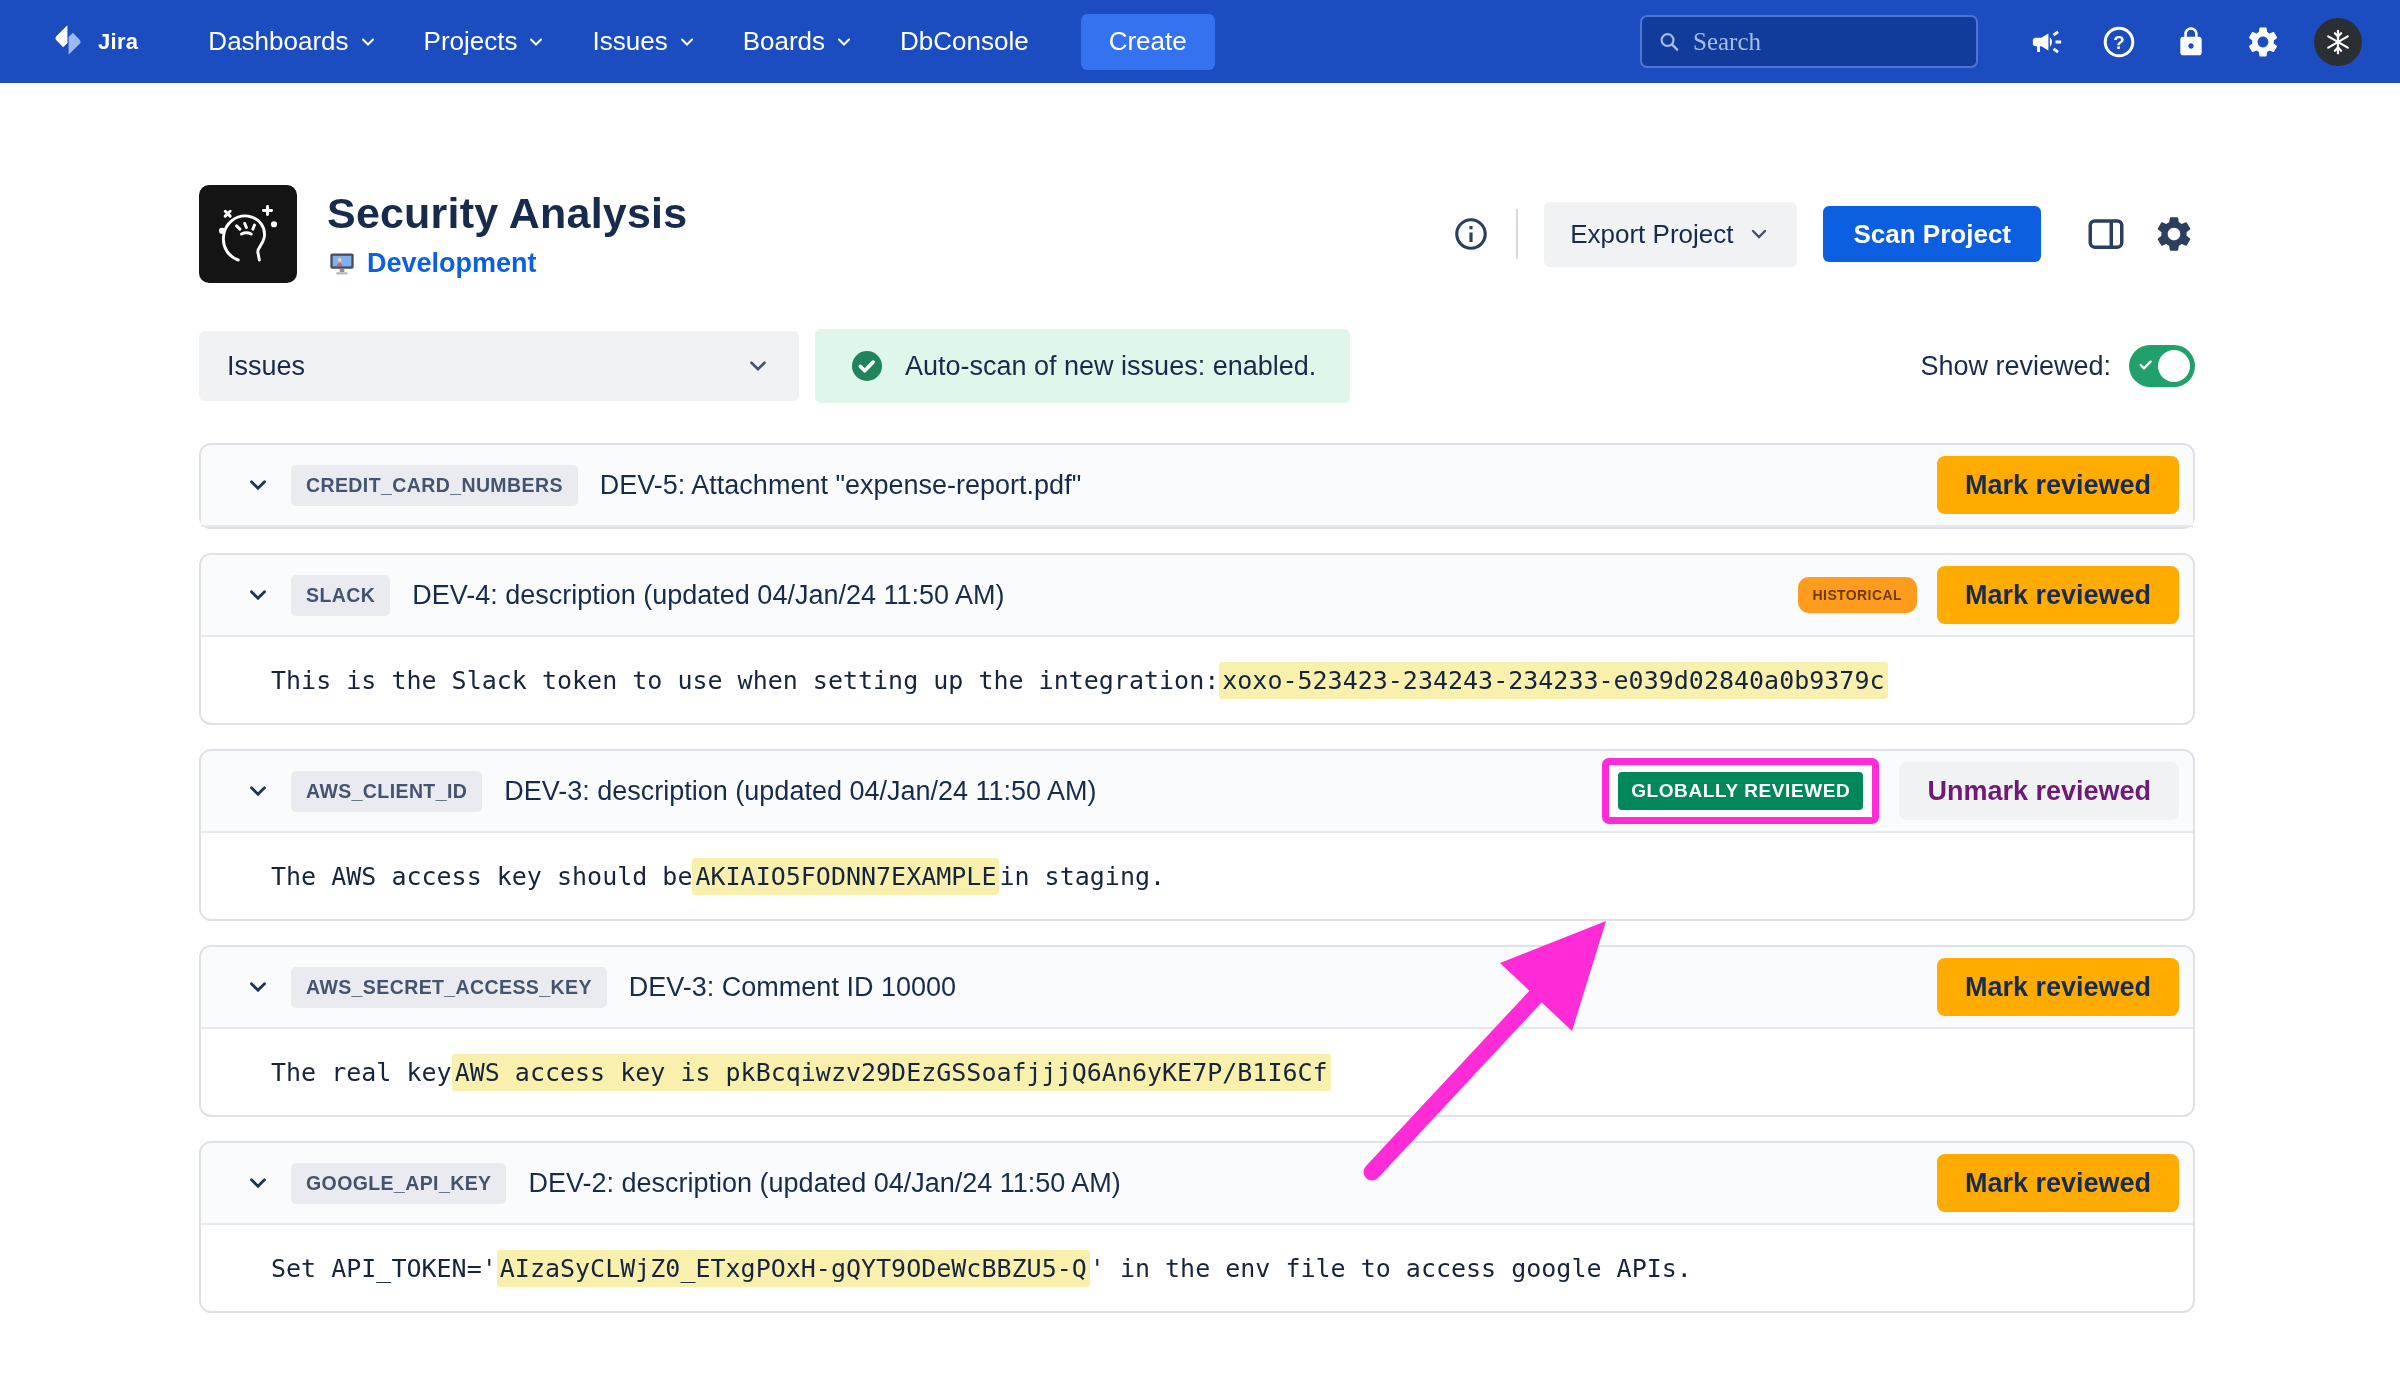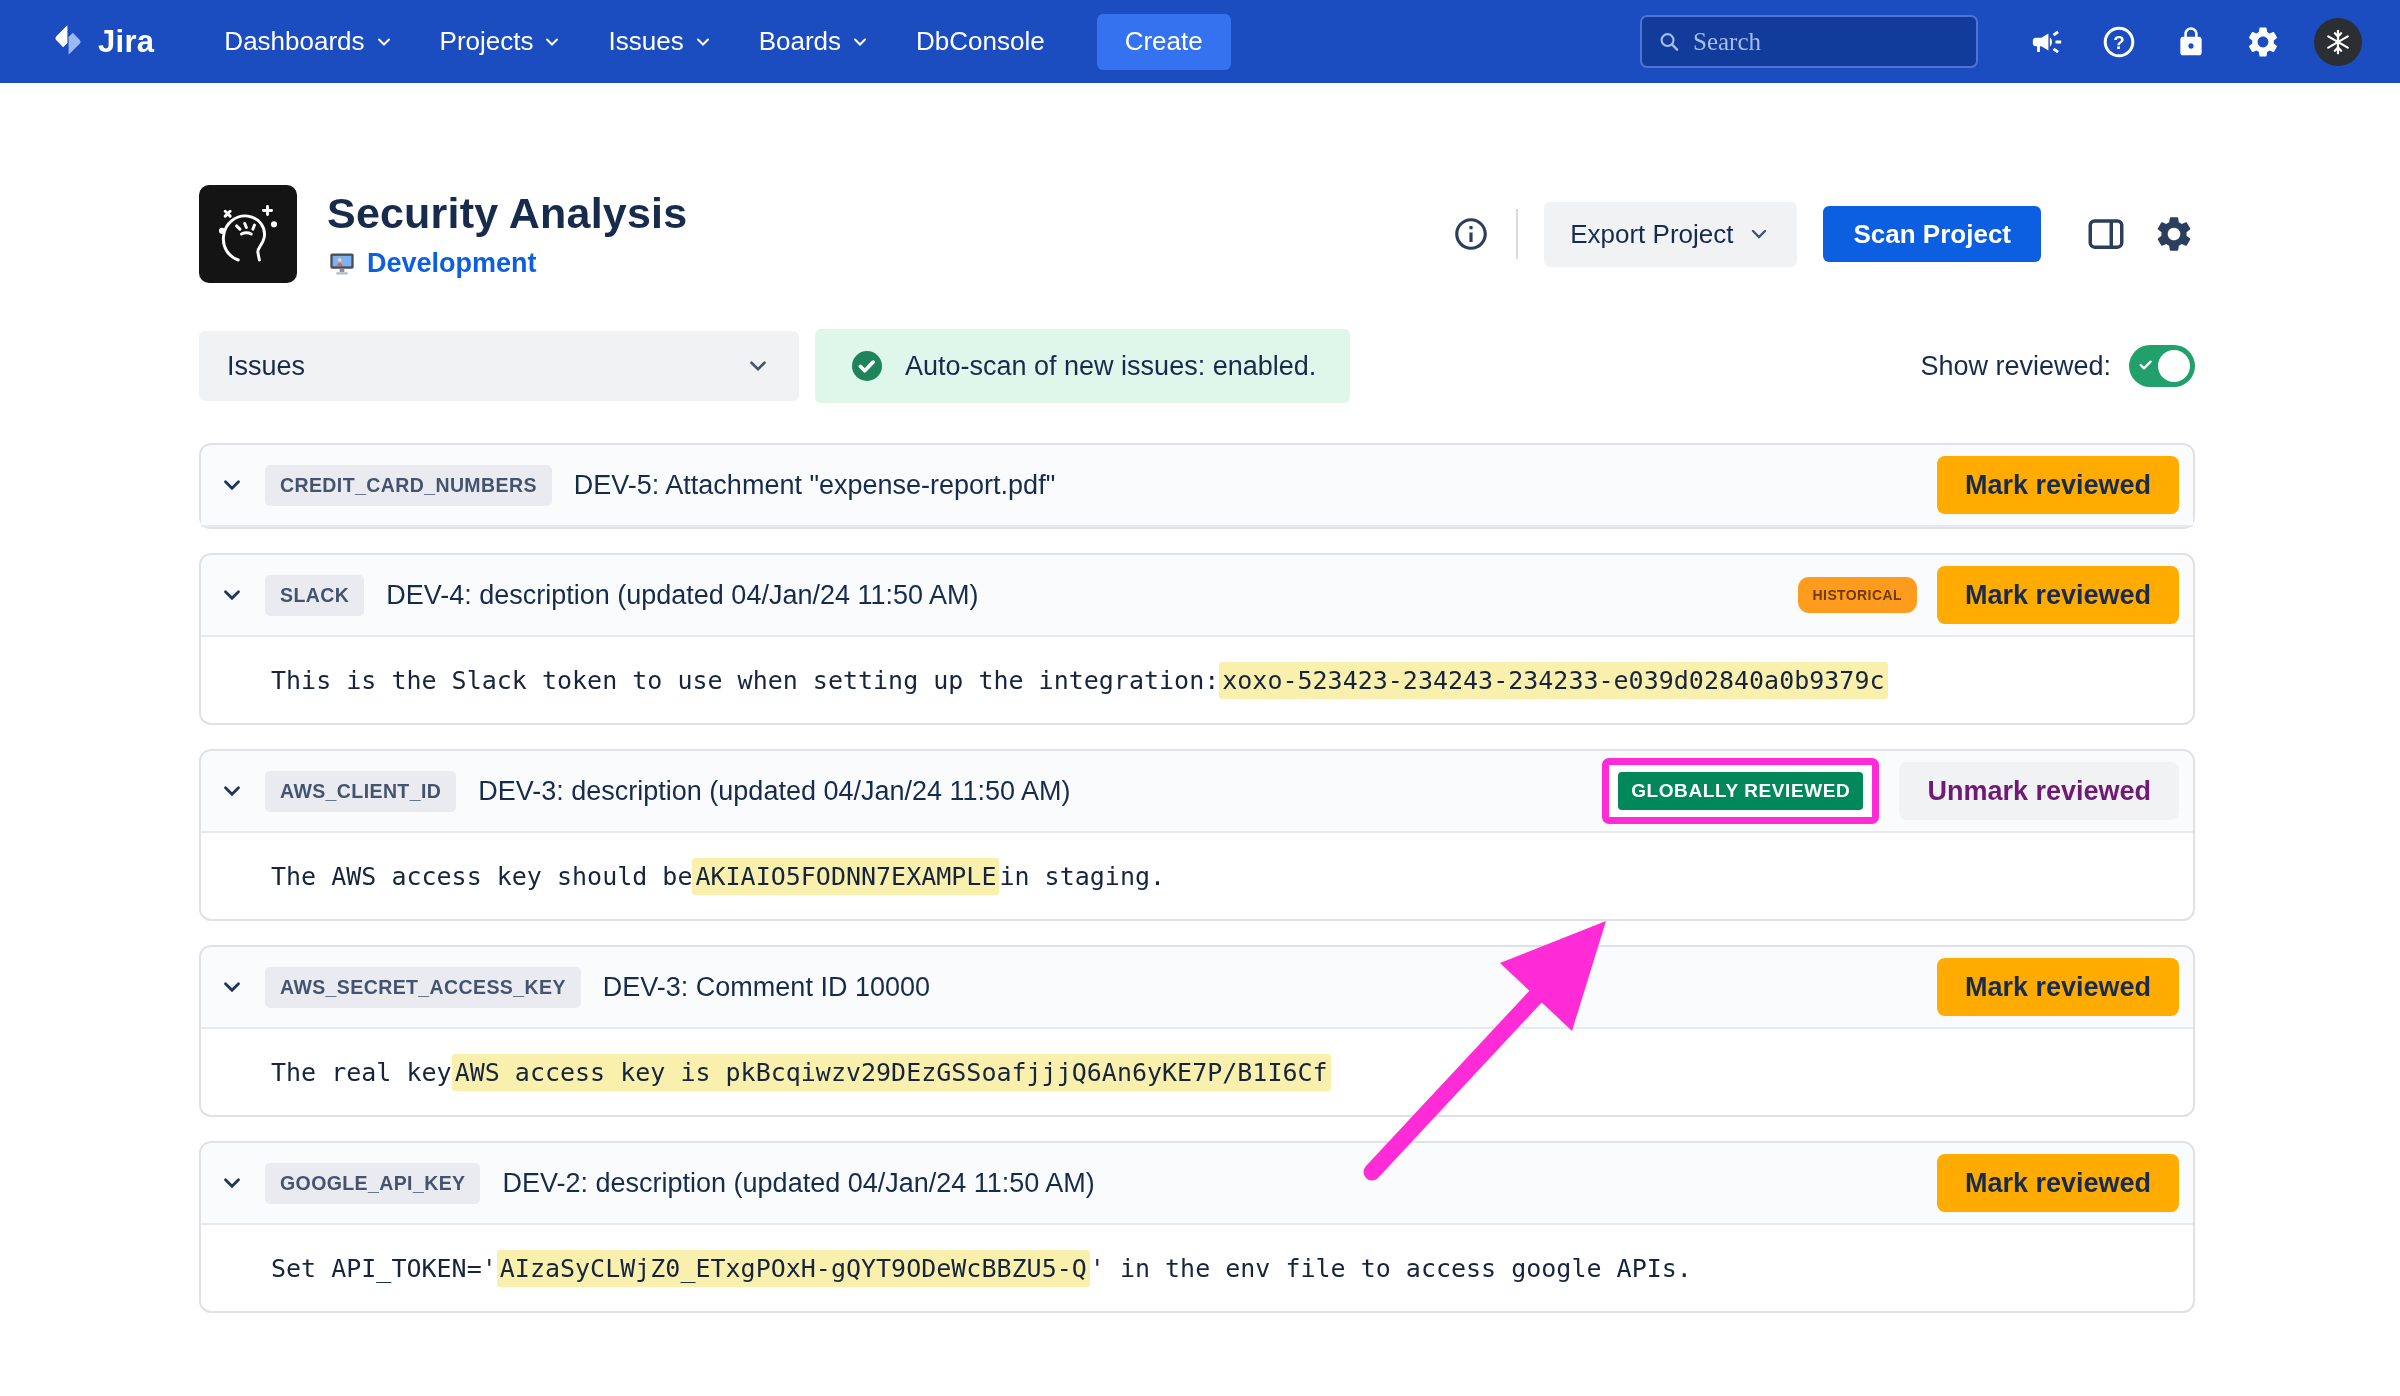--- a/index.html
+++ b/index.html
@@ -3,21 +3,21 @@
 <meta charset="utf-8">
 <style>
   * { margin:0; padding:0; box-sizing:border-box; }
   html,body { width:2400px; height:1396px; overflow:hidden; background:#fff;
     font-family:"Liberation Sans","DejaVu Sans",sans-serif; color:#172B4D; }
 
   
   .navbar { height:83px; background:#1B4DC1; display:flex; align-items:center;
     padding:0 38px 0 50px; color:#fff; }
   .brand { display:flex; align-items:center; gap:12px; margin-right:70px; }
-  .brand-text { font-size:31px; font-weight:600; letter-spacing:.3px; }
+  .brand-text { font-size:22px; font-weight:600; letter-spacing:.3px; }
   .nav-item { display:flex; align-items:center; gap:9px; font-size:26px; font-weight:500;
     margin-right:46px; cursor:pointer; white-space:nowrap; }
   .create-btn { background:#3572EF; color:#fff; border:none; border-radius:6px;
     height:56px; padding:0 28px; font-size:26px; font-weight:500; margin-left:6px;
     font-family:inherit; cursor:pointer; }
   .nav-spacer { flex:1; }
   .search-box { display:flex; align-items:center; gap:12px; width:338px; height:53px;
     background:#123C9C; border:2px solid #4E74D4; border-radius:7px; padding:0 16px;
     margin-right:46px; }
   .search-box input { background:transparent; border:none; outline:none; color:#fde047;
@@ -62,21 +62,21 @@
   .toggle { width:66px; height:42px; border-radius:21px; background:#B0B7C3; position:relative; cursor:pointer; }
   .toggle.on { background:#22A06B; }
   .toggle .knob { position:absolute; top:5px; right:5px; width:32px; height:32px;
     border-radius:50%; background:#fff; }
   .toggle svg { position:absolute; left:9px; top:12px; }
 
   
   .issue-list { margin-top:40px; display:flex; flex-direction:column; gap:24px; }
   .card { border:2px solid #DFE1E6; border-radius:12px; background:#fff; overflow:visible; }
   .card-header { height:82px; display:flex; align-items:center; gap:16px;
-    padding:0 14px 0 14px; background:#FAFBFC; border-bottom:2px solid #E7E9ED;
+    padding:0 14px 0 40px; background:#FAFBFC; border-bottom:2px solid #E7E9ED;
     border-radius:12px 12px 0 0; }
   .chev-btn { width:34px; height:34px; display:flex; align-items:center; justify-content:center; cursor:pointer; }
   .type-badge { background:#E9EBF0; color:#44546F; font-size:19.5px; font-weight:700;
     letter-spacing:.4px; padding:9px 15px; border-radius:5px; white-space:nowrap; }
   .card-title { font-size:27px; color:#172B4D; margin-left:6px; white-space:nowrap; }
   .card-actions { margin-left:auto; display:flex; align-items:center; gap:20px; }
   .hist-tag { background:#FF9C1E; color:#6E3B05; font-size:14px; font-weight:700;
     letter-spacing:.4px; padding:10px 15px; border-radius:11px; }
   .reviewed-box { border:7px solid #FF2BD6; border-radius:7px; padding:7px 9px; background:#fff; }
   .reviewed-badge { background:#00875A; color:#fff; font-size:19px; font-weight:700;

